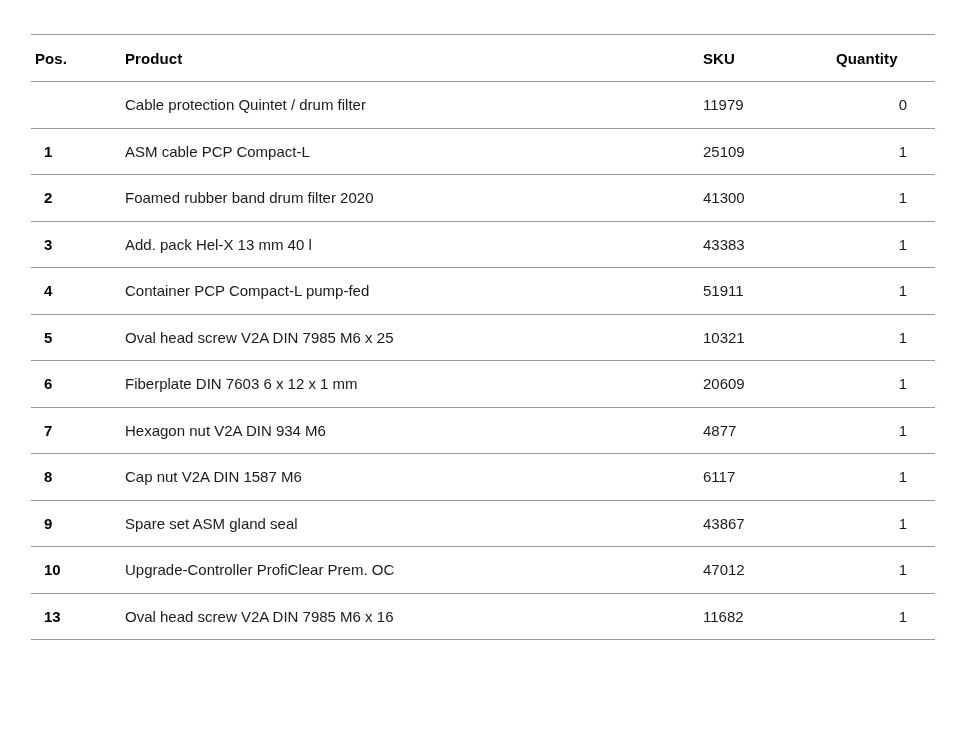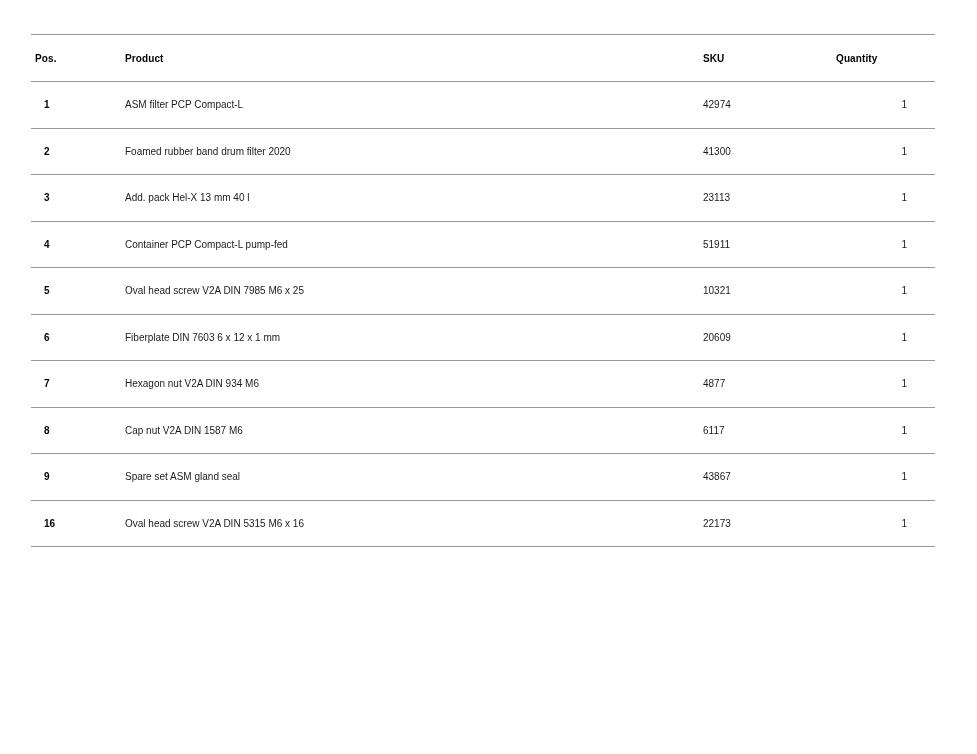--- a/index.html
+++ b/index.html
@@ -23,21 +23,21 @@
   }
   col.c-pos     { width: 94px; }
   col.c-product { width: 578px; }
   col.c-sku     { width: 133px; }
   col.c-qty     { width: 99px; }
 
   th, td {
     border-bottom: 1.5px solid var(--line-color, #8d99a3);
     padding: 0;
     vertical-align: middle;
-    font-size: 10px;
+    font-size: 15px;
     text-align: left;
     white-space: nowrap;
     overflow: hidden;
   }
   th {
     height: 46px;
     font-weight: bold;
     color: var(--header-color, #000000);
     letter-spacing: 0.1px;
   }
@@ -65,35 +65,41 @@
   <thead>
     <tr>
       <th class="col-pos">Pos.</th>
       <th class="col-product">Product</th>
       <th class="col-sku">SKU</th>
       <th class="col-qty">Quantity</th>
     </tr>
   </thead>
   <tbody id="table-body">
       <tr>
+        <td class="col-pos"></td>
+        <td class="col-product">Cable protection Quintet / drum filter</td>
+        <td class="col-sku">11979</td>
+        <td class="col-qty">0</td>
+      </tr>
+      <tr>
         <td class="col-pos">1</td>
-        <td class="col-product">ASM filter PCP Compact-L</td>
-        <td class="col-sku">42974</td>
+        <td class="col-product">ASM cable PCP Compact-L</td>
+        <td class="col-sku">25109</td>
         <td class="col-qty">1</td>
       </tr>
       <tr>
         <td class="col-pos">2</td>
         <td class="col-product">Foamed rubber band drum filter 2020</td>
         <td class="col-sku">41300</td>
         <td class="col-qty">1</td>
       </tr>
       <tr>
         <td class="col-pos">3</td>
         <td class="col-product">Add. pack Hel-X 13 mm 40 l</td>
-        <td class="col-sku">23113</td>
+        <td class="col-sku">43383</td>
         <td class="col-qty">1</td>
       </tr>
       <tr>
         <td class="col-pos">4</td>
         <td class="col-product">Container PCP Compact-L pump-fed</td>
         <td class="col-sku">51911</td>
         <td class="col-qty">1</td>
       </tr>
       <tr>
         <td class="col-pos">5</td>
@@ -119,19 +125,25 @@
         <td class="col-sku">6117</td>
         <td class="col-qty">1</td>
       </tr>
       <tr>
         <td class="col-pos">9</td>
         <td class="col-product">Spare set ASM gland seal</td>
         <td class="col-sku">43867</td>
         <td class="col-qty">1</td>
       </tr>
       <tr>
-        <td class="col-pos">16</td>
-        <td class="col-product">Oval head screw V2A DIN 5315 M6 x 16</td>
-        <td class="col-sku">22173</td>
+        <td class="col-pos">10</td>
+        <td class="col-product">Upgrade-Controller ProfiClear Prem. OC</td>
+        <td class="col-sku">47012</td>
+        <td class="col-qty">1</td>
+      </tr>
+      <tr>
+        <td class="col-pos">13</td>
+        <td class="col-product">Oval head screw V2A DIN 7985 M6 x 16</td>
+        <td class="col-sku">11682</td>
         <td class="col-qty">1</td>
       </tr>
     </tbody>
 </table>
 
 </body></html>

